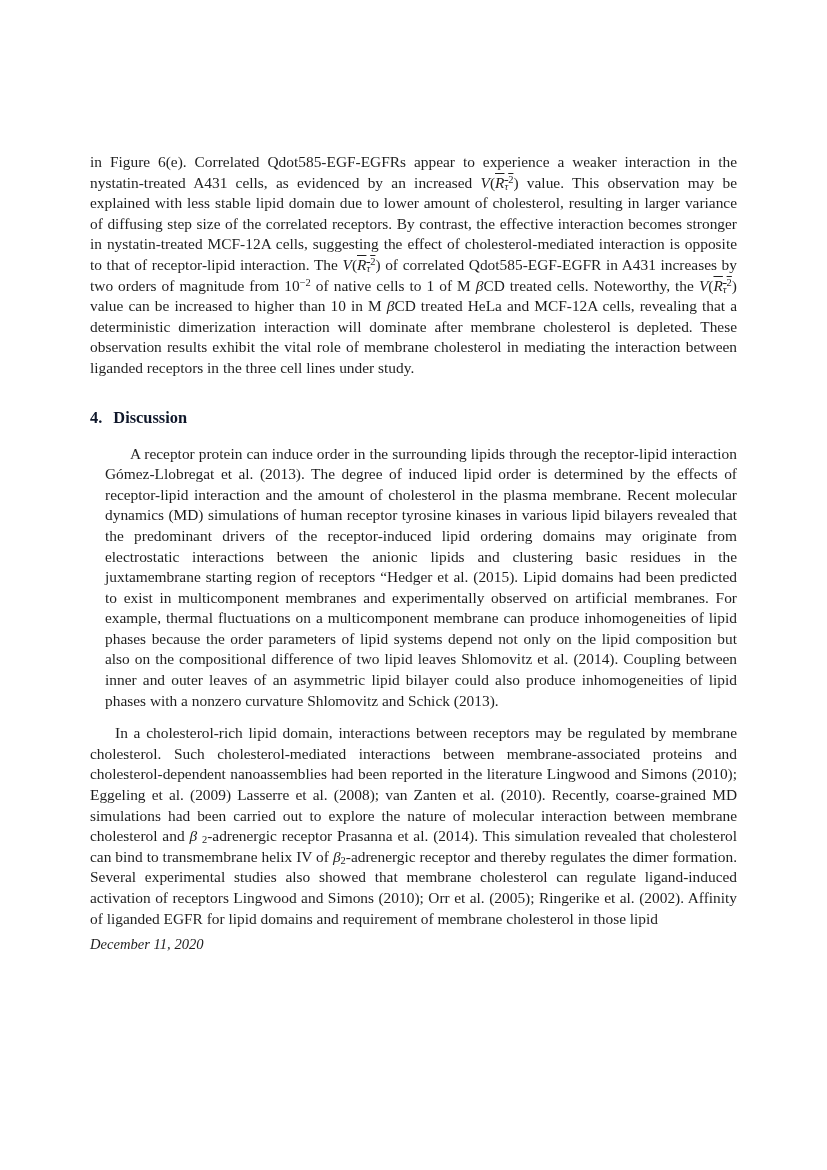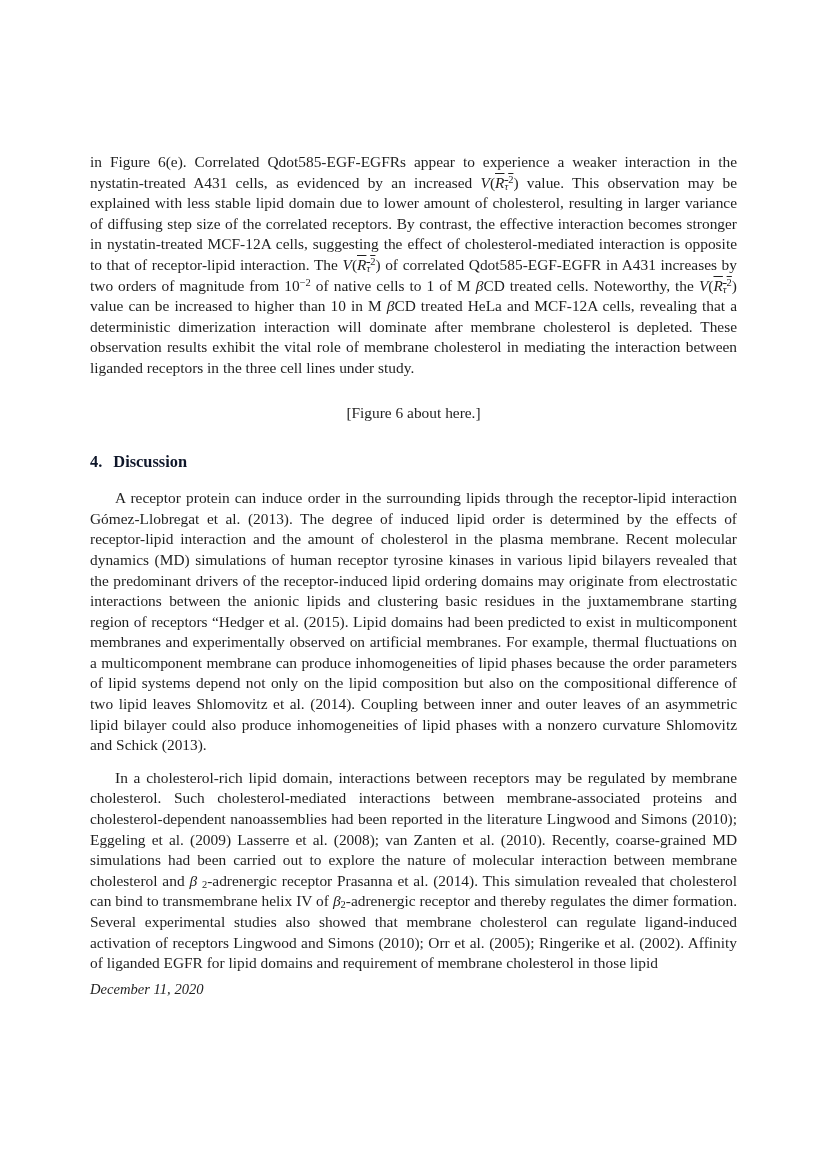--- a/index.html
+++ b/index.html
@@ -32,21 +32,21 @@
     margin: 24px 0 0 0;
   }
   .heading {
     font-size: 16.4px;
     line-height: 22px;
     font-weight: bold;
     margin: 28px 0 0 0;
     color: #0f172a;
   }
   .heading .hnum { margin-right: 11px; }
-  .p2 { margin-top: 15px; }
+  .p2 { margin-top: 15px; margin-left: 15px; }
   .p3 { margin-top: 12px; }
   .footer-date {
     font-style: italic;
     font-size: 14.6px;
     line-height: 20px;
     margin-top: 5px;
   }
   sub, sup {
     font-size: 0.68em;
     line-height: 0;
@@ -57,21 +57,20 @@
   i { font-style: italic; }
 </style>
 </head>
 <body>
 
 <div class="page">
   <div class="content">
 
     <p class="para noindent">in Figure 6(e). Correlated Qdot585-EGF-EGFRs appear to experience a weaker interaction in the nystatin-treated A431 cells, as evidenced by an increased <i>V</i>(<span class="ov"><i>R</i><sub><i>τ</i></sub><sup>2</sup></span>) value. This observation may be explained with less stable lipid domain due to lower amount of cholesterol, resulting in larger variance of diffusing step size of the correlated receptors. By contrast, the effective interaction becomes stronger in nystatin-treated MCF-12A cells, suggesting the effect of cholesterol-mediated interaction is opposite to that of receptor-lipid interaction. The <i>V</i>(<span class="ov"><i>R</i><sub><i>τ</i></sub><sup>2</sup></span>) of correlated Qdot585-EGF-EGFR in A431 increases by two orders of magnitude from 10<sup>−2</sup> of native cells to 1 of M <i>β</i>CD treated cells. Noteworthy, the <i>V</i>(<span class="ov"><i>R</i><sub><i>τ</i></sub><sup>2</sup></span>) value can be increased to higher than 10 in M <i>β</i>CD treated HeLa and MCF-12A cells, revealing that a deterministic dimerization interaction will dominate after membrane cholesterol is depleted. These observation results exhibit the vital role of membrane cholesterol in mediating the interaction between liganded receptors in the three cell lines under study.</p>
 
-    <p class="figure-note">[Figure 6 about here.]</p>
 
     <h2 class="heading"><span class="hnum">4.</span><span>Discussion</span></h2>
 
     <p class="para indent p2">A receptor protein can induce order in the surrounding lipids through the receptor-lipid interaction Gómez-Llobregat et al. (2013). The degree of induced lipid order is determined by the effects of receptor-lipid interaction and the amount of cholesterol in the plasma membrane. Recent molecular dynamics (MD) simulations of human receptor tyrosine kinases in various lipid bilayers revealed that the predominant drivers of the receptor-induced lipid ordering domains may originate from electrostatic interactions between the anionic lipids and clustering basic residues in the juxtamembrane starting region of receptors “Hedger et al. (2015). Lipid domains had been predicted to exist in multicomponent membranes and experimentally observed on artificial membranes. For example, thermal fluctuations on a multicomponent membrane can produce inhomogeneities of lipid phases because the order parameters of lipid systems depend not only on the lipid composition but also on the compositional difference of two lipid leaves Shlomovitz et al. (2014). Coupling between inner and outer leaves of an asymmetric lipid bilayer could also produce inhomogeneities of lipid phases with a nonzero curvature Shlomovitz and Schick (2013).</p>
 
     <p class="para indent p3">In a cholesterol-rich lipid domain, interactions between receptors may be regulated by membrane cholesterol. Such cholesterol-mediated interactions between membrane-associated proteins and cholesterol-dependent nanoassemblies had been reported in the literature Lingwood and Simons (2010); Eggeling et al. (2009) Lasserre et al. (2008); van Zanten et al. (2010). Recently, coarse-grained MD simulations had been carried out to explore the nature of molecular interaction between membrane cholesterol and <i>β</i> <sub>2</sub>-adrenergic receptor Prasanna et al. (2014). This simulation revealed that cholesterol can bind to transmembrane helix IV of <i>β</i><sub>2</sub>-adrenergic receptor and thereby regulates the dimer formation. Several experimental studies also showed that membrane cholesterol can regulate ligand-induced activation of receptors Lingwood and Simons (2010); Orr et al. (2005); Ringerike et al. (2002). Affinity of liganded EGFR for lipid domains and requirement of membrane cholesterol in those lipid</p>
 
     <div class="footer-date">December 11, 2020</div>
 
   </div>

